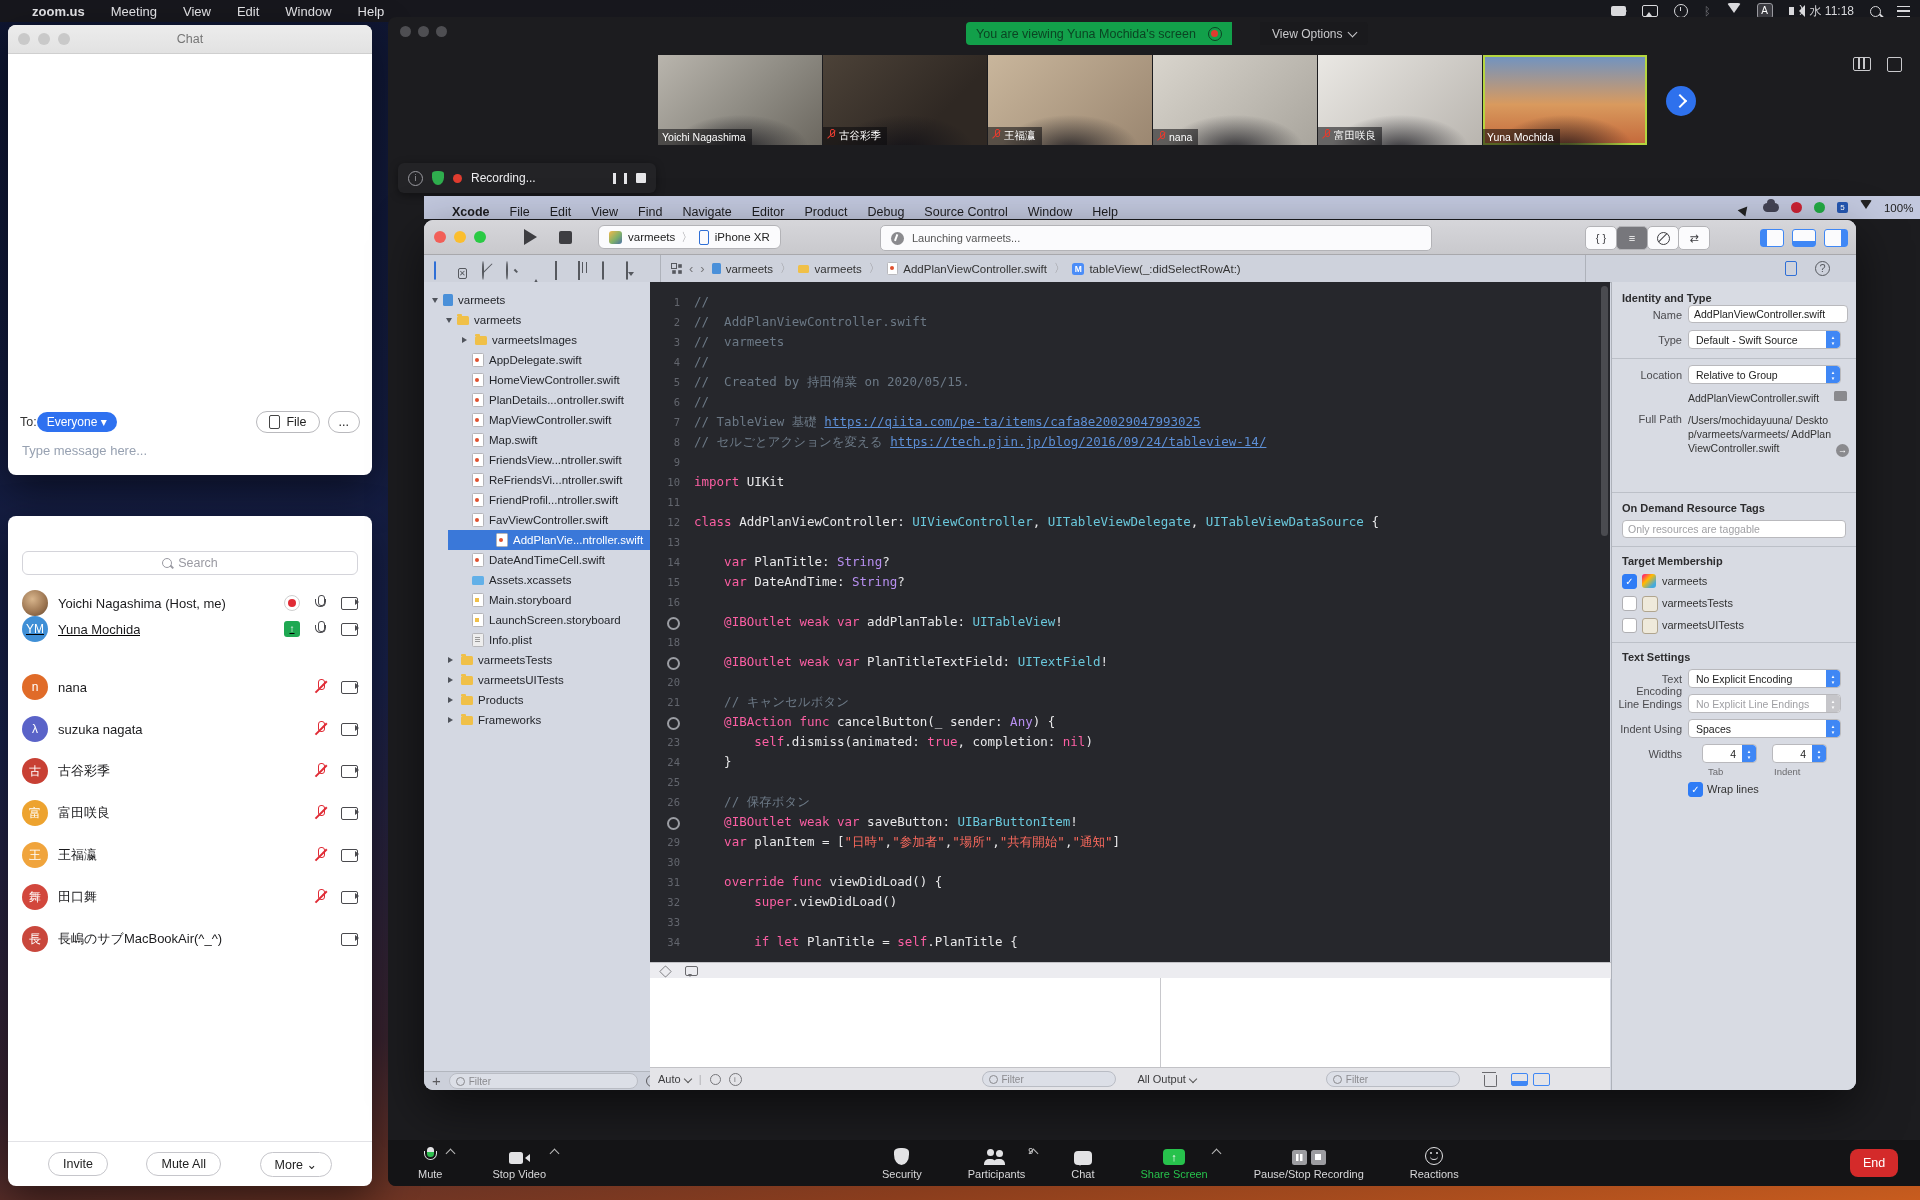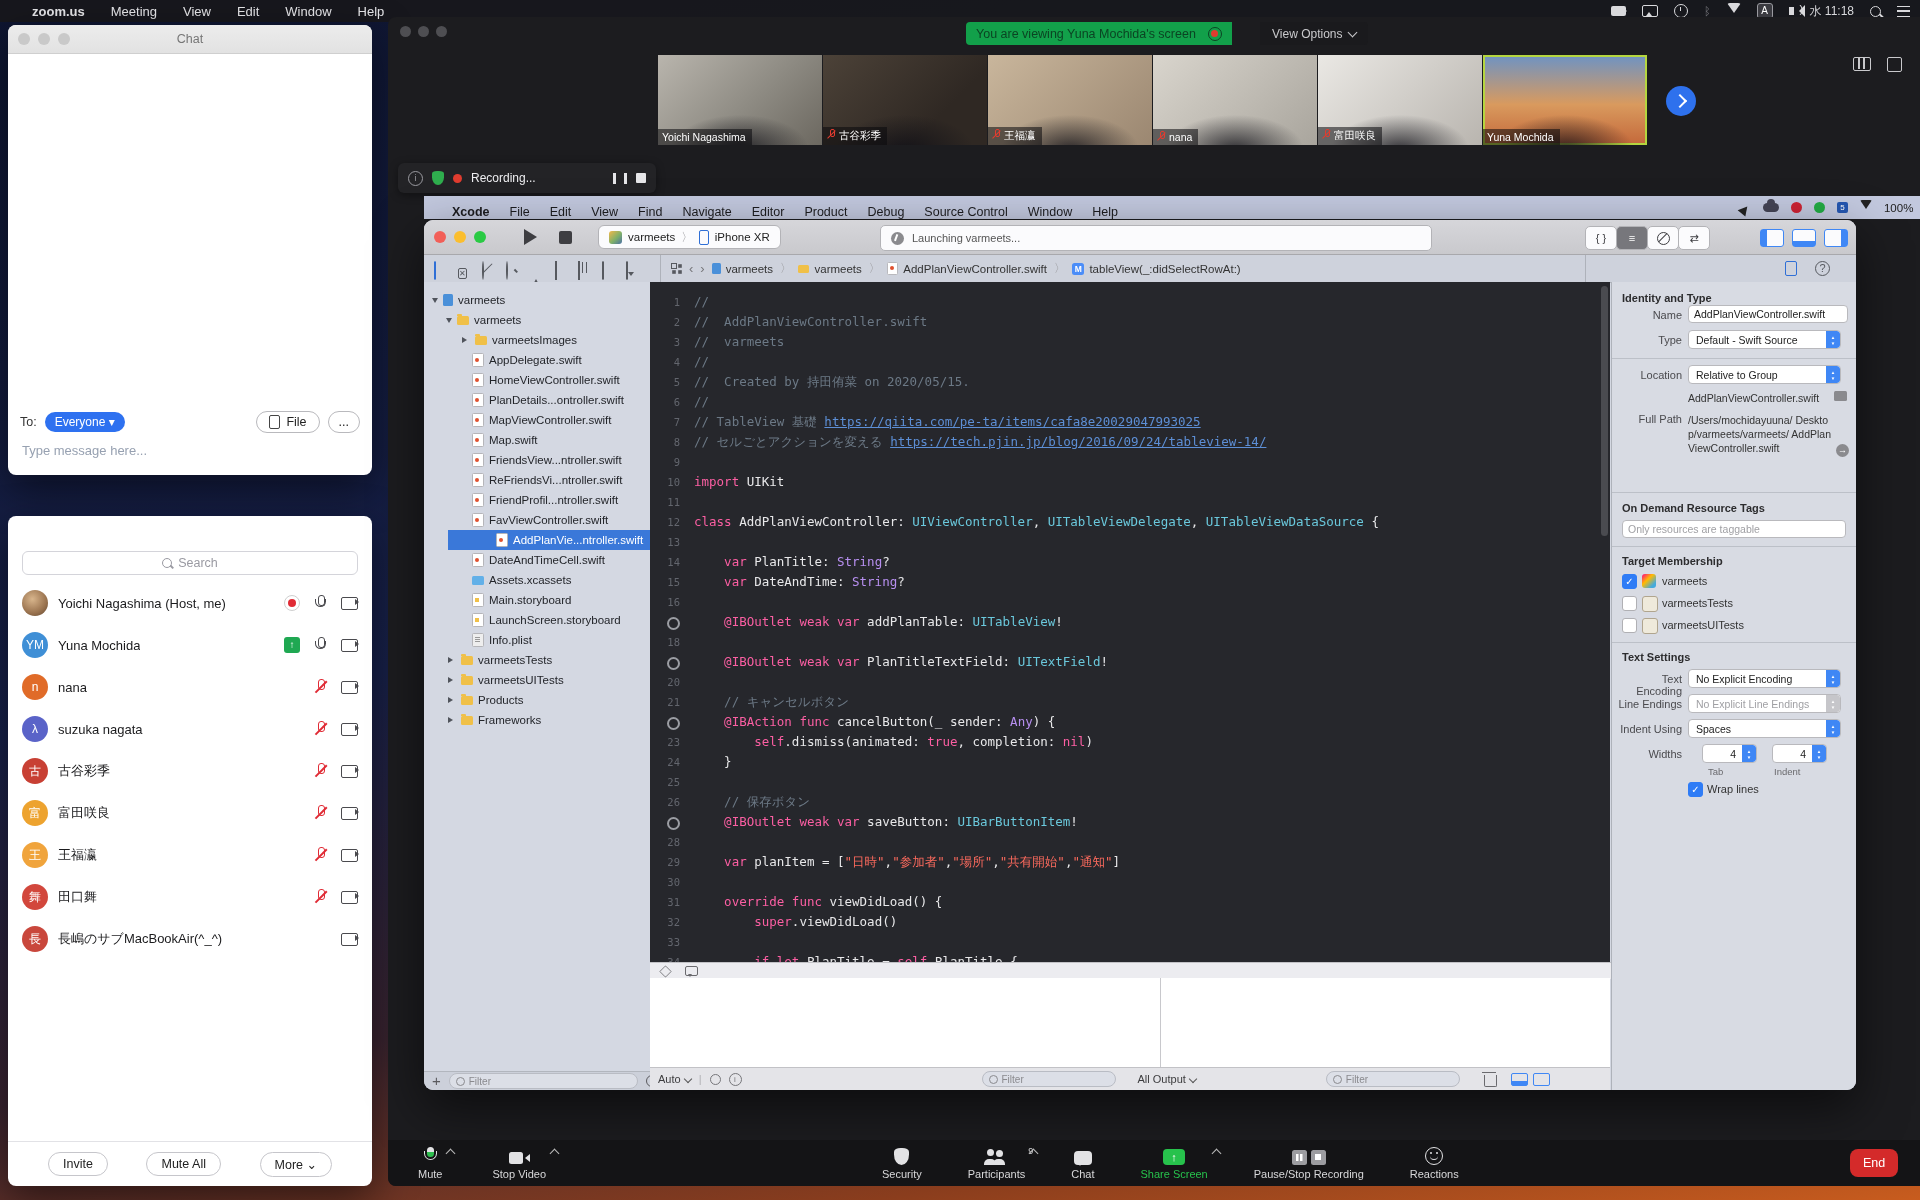--- a/index.html
+++ b/index.html
@@ -31,21 +31,21 @@
   .gi-list::after{content:"";position:absolute;left:0;top:3.5px;width:13px;height:1.5px;background:#d9d9dc}
   .gi-bt{color:#77777d;font-size:11px}
   
   .win{background:#fff;border-radius:8px;box-shadow:0 14px 40px rgba(0,0,0,.5)}
   .tbar{height:28px;background:linear-gradient(#ececec,#e2e2e2);border-bottom:1px solid #cfcfcf;border-radius:8px 8px 0 0;position:relative}
   .tdots{position:absolute;left:10px;top:8px;display:flex;gap:8px}
   .tdots i{width:12px;height:12px;border-radius:50%;background:#c9c9c9;display:block}
   .ttitle{position:absolute;left:0;right:0;top:7px;text-align:center;color:#767676;font-size:12.5px}
   
   .torow{display:flex;align-items:center;font-size:12.5px;color:#333}
-  .pill-everyone{background:#2e71f0;color:#fff;border-radius:11px;padding:3px 10px;margin-left:8px;font-size:12px}
+  .pill-everyone{background:#2e71f0;color:#fff;border-radius:11px;padding:3px 10px;font-size:12px}
   .btn-file{display:flex;align-items:center;gap:6px;border:1px solid #b9b9bd;border-radius:14px;padding:3px 12px;font-size:12.5px;color:#222;background:#fff}
   .btn-dots{border:1px solid #b9b9bd;border-radius:14px;padding:3px 10px;font-size:12.5px;color:#222;background:#fff}
   .docico{display:inline-block;width:9px;height:12px;border:1.2px solid #444;border-radius:2px;position:relative}
   .typemsg{color:#97a1b1;font-size:13px}
   
   .searchbox{position:absolute;left:14px;right:14px;top:35px;height:22px;border:1px solid #d4d4da;border-radius:6px;background:#fff;display:flex;align-items:center;justify-content:center;gap:6px;color:#9a9aa2;font-size:12.5px}
   .si{width:8px;height:8px;border:1.5px solid #9a9aa2;border-radius:50%;position:relative;display:inline-block}
   .si::after{content:"";position:absolute;left:7px;top:7px;width:4px;height:1.5px;background:#9a9aa2;transform:rotate(45deg)}
   .prow{position:absolute;left:14px;right:14px;height:34px;display:flex;align-items:center;gap:10px}
   .pav{width:26px;height:26px;border-radius:50%;color:#fff;font-size:12px;display:flex;align-items:center;justify-content:center;flex:none}
@@ -328,21 +328,21 @@
       <div class="prow" style="top: 70px;">
         <span class="pav photo"></span>
         <span class="pname">Yoichi Nagashima (Host, me)</span>
         <span class="pspace"></span>
         <span class="pic">
           <span class="pi-rec"></span>
           <span class="pi-mic"></span>
           <span class="pi-cam"></span>
         </span>
       </div>
-      <div class="prow" style="top: 112px;">
+      <div class="prow" style="top: 96px; text-decoration: underline;">
         <span class="pav" style="background: rgb(63, 143, 214);">YM</span>
         <span class="pname">Yuna Mochida</span>
         <span class="pspace"></span>
         <span class="pic">
           <span class="pi-share">↑</span>
           <span class="pi-mic"></span>
           <span class="pi-cam"></span>
         </span>
       </div>
       <div class="prow" style="top: 154px;">
@@ -738,21 +738,20 @@
           <div class="cl"><div class="g">18</div><div class="ct"></div></div>
           <div class="cl"><div class="g"><span class="ring"></span></div><div class="ct"><span class="tok-p">    </span><span class="tok-k">@IBOutlet</span><span class="tok-p"> </span><span class="tok-k">weak</span><span class="tok-p"> </span><span class="tok-k">var</span><span class="tok-p"> PlanTitleTextField: </span><span class="tok-t">UITextField</span><span class="tok-p">!</span></div></div>
           <div class="cl"><div class="g">20</div><div class="ct"></div></div>
           <div class="cl"><div class="g">21</div><div class="ct"><span class="tok-p">    </span><span class="tok-c">// キャンセルボタン</span></div></div>
           <div class="cl"><div class="g"><span class="ring"></span></div><div class="ct"><span class="tok-p">    </span><span class="tok-k">@IBAction</span><span class="tok-p"> </span><span class="tok-k">func</span><span class="tok-p"> cancelButton(_ sender: </span><span class="tok-t2">Any</span><span class="tok-p">) {</span></div></div>
           <div class="cl"><div class="g">23</div><div class="ct"><span class="tok-p">        </span><span class="tok-k">self</span><span class="tok-p">.dismiss(animated: </span><span class="tok-k">true</span><span class="tok-p">, completion: </span><span class="tok-k">nil</span><span class="tok-p">)</span></div></div>
           <div class="cl"><div class="g">24</div><div class="ct"><span class="tok-p">    }</span></div></div>
           <div class="cl"><div class="g">25</div><div class="ct"></div></div>
           <div class="cl"><div class="g">26</div><div class="ct"><span class="tok-p">    </span><span class="tok-c">// 保存ボタン</span></div></div>
           <div class="cl"><div class="g"><span class="ring"></span></div><div class="ct"><span class="tok-p">    </span><span class="tok-k">@IBOutlet</span><span class="tok-p"> </span><span class="tok-k">weak</span><span class="tok-p"> </span><span class="tok-k">var</span><span class="tok-p"> saveButton: </span><span class="tok-t">UIBarButtonItem</span><span class="tok-p">!</span></div></div>
-          <div class="cl"><div class="g">28</div><div class="ct"></div></div>
           <div class="cl"><div class="g">29</div><div class="ct"><span class="tok-p">    </span><span class="tok-k">var</span><span class="tok-p"> planItem = [</span><span class="tok-s">"日時"</span><span class="tok-p">,</span><span class="tok-s">"参加者"</span><span class="tok-p">,</span><span class="tok-s">"場所"</span><span class="tok-p">,</span><span class="tok-s">"共有開始"</span><span class="tok-p">,</span><span class="tok-s">"通知"</span><span class="tok-p">]</span></div></div>
           <div class="cl"><div class="g">30</div><div class="ct"></div></div>
           <div class="cl"><div class="g">31</div><div class="ct"><span class="tok-p">    </span><span class="tok-k">override</span><span class="tok-p"> </span><span class="tok-k">func</span><span class="tok-p"> viewDidLoad() {</span></div></div>
           <div class="cl"><div class="g">32</div><div class="ct"><span class="tok-p">        </span><span class="tok-k">super</span><span class="tok-p">.viewDidLoad()</span></div></div>
           <div class="cl"><div class="g">33</div><div class="ct"></div></div>
           <div class="cl"><div class="g">34</div><div class="ct"><span class="tok-p">        </span><span class="tok-k">if</span><span class="tok-p"> </span><span class="tok-k">let</span><span class="tok-p"> PlanTitle = </span><span class="tok-k">self</span><span class="tok-p">.PlanTitle {</span></div></div>
         </div>
       <div class="scrollthumb"></div>
     </div>
     <div class="editstrip">

